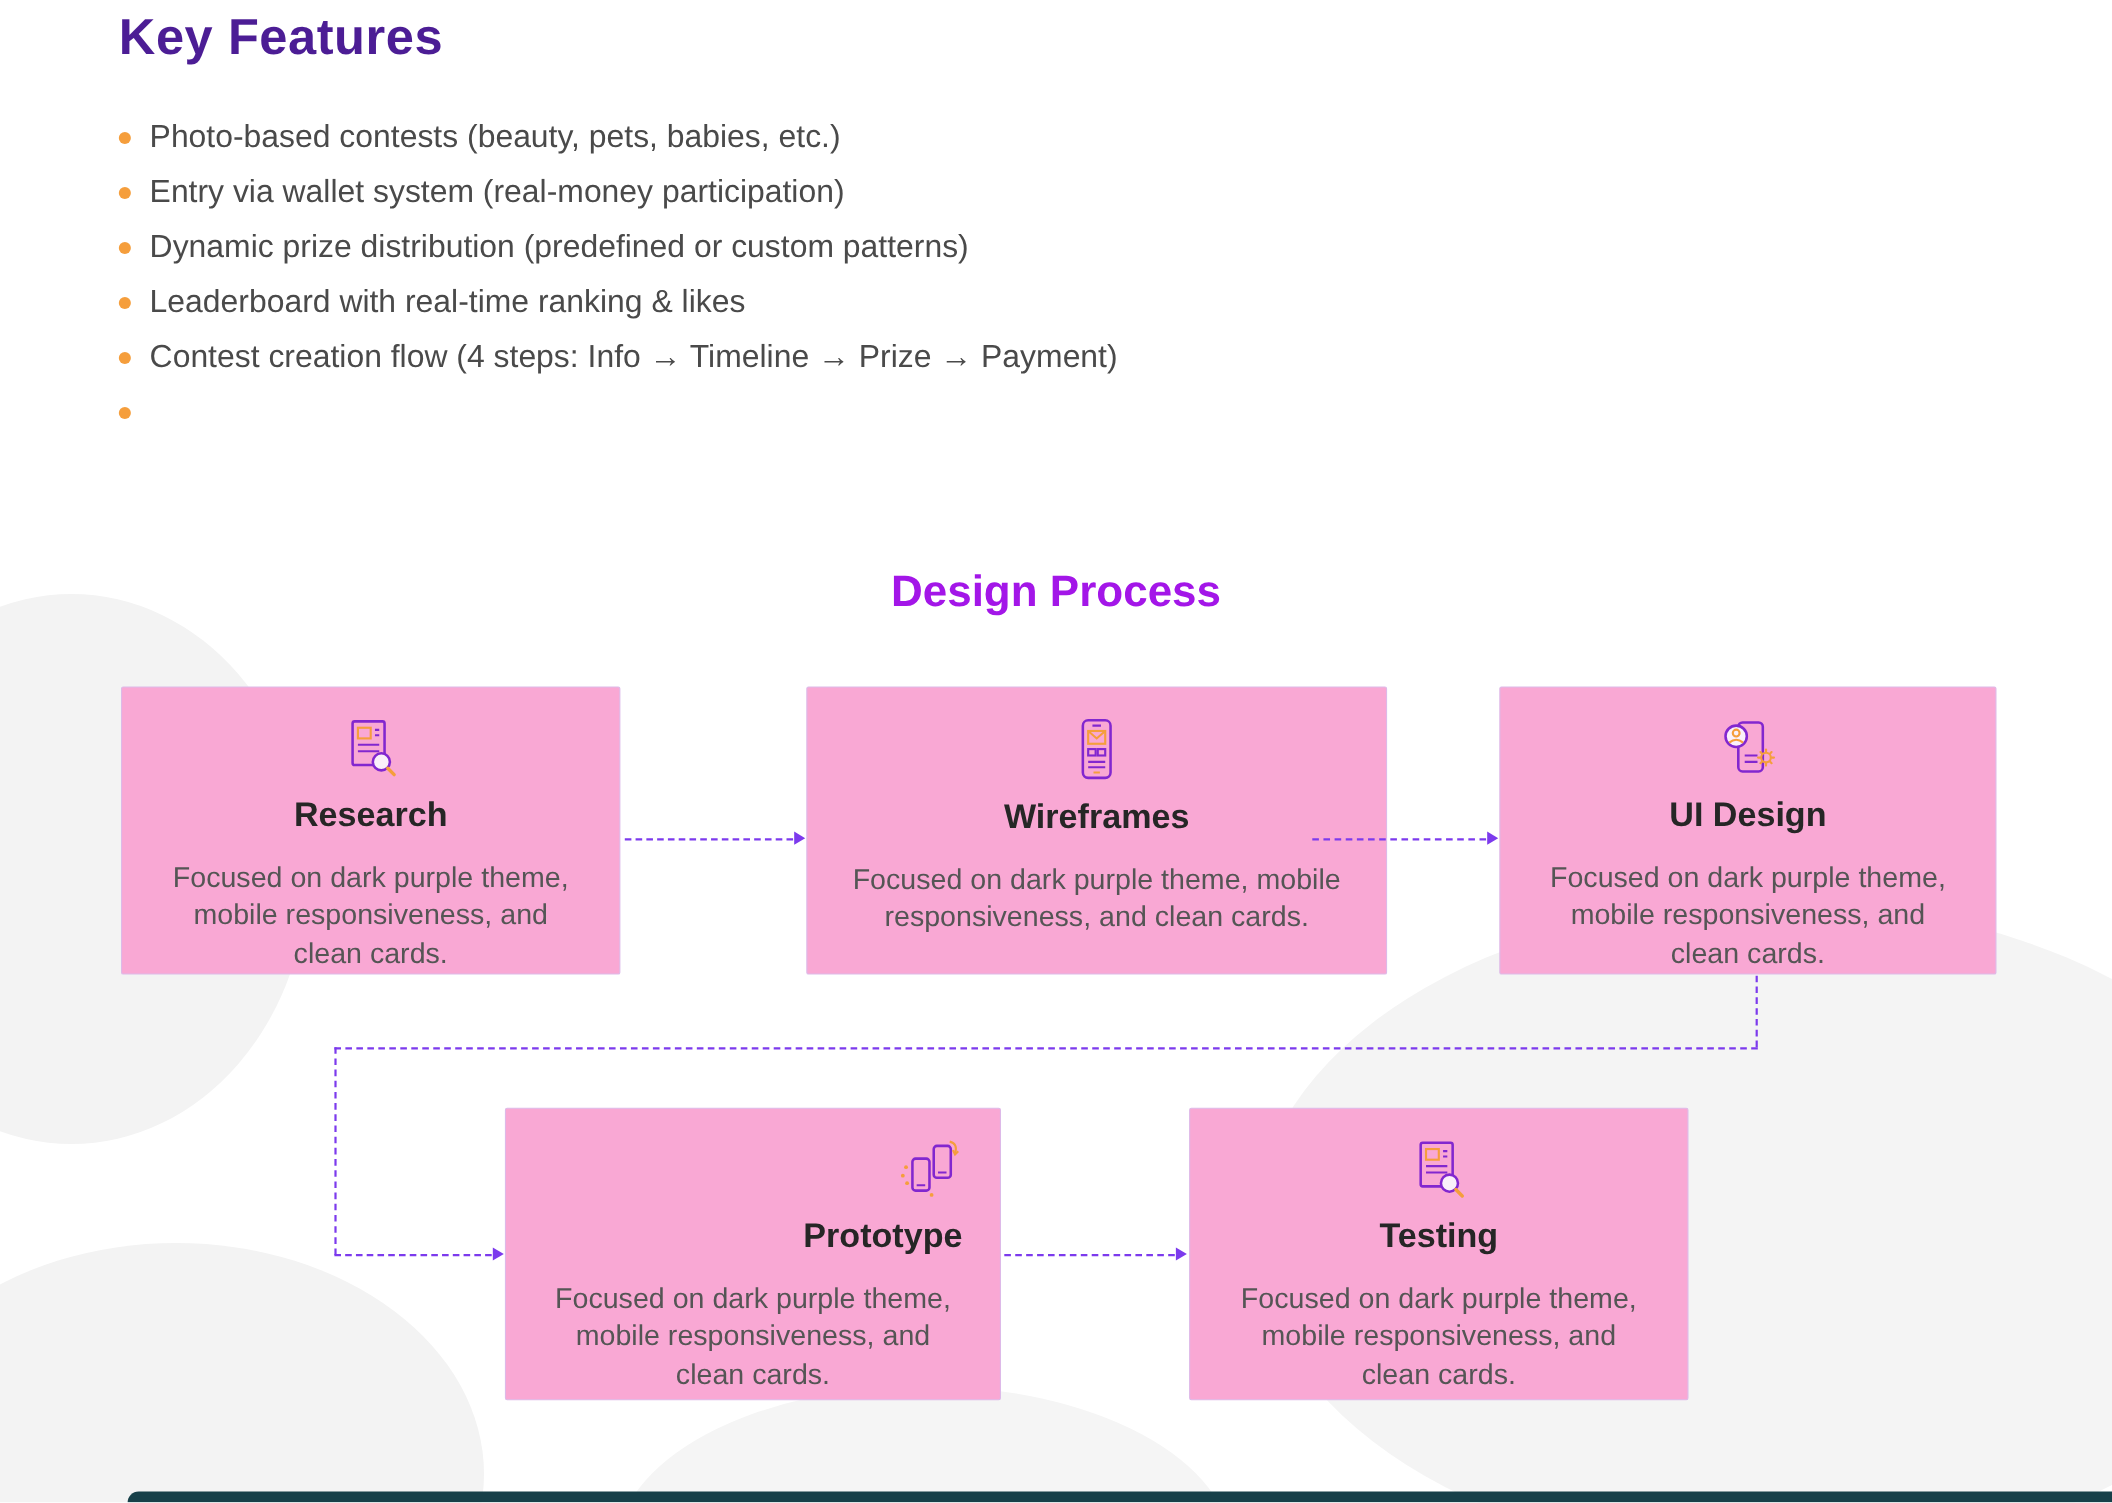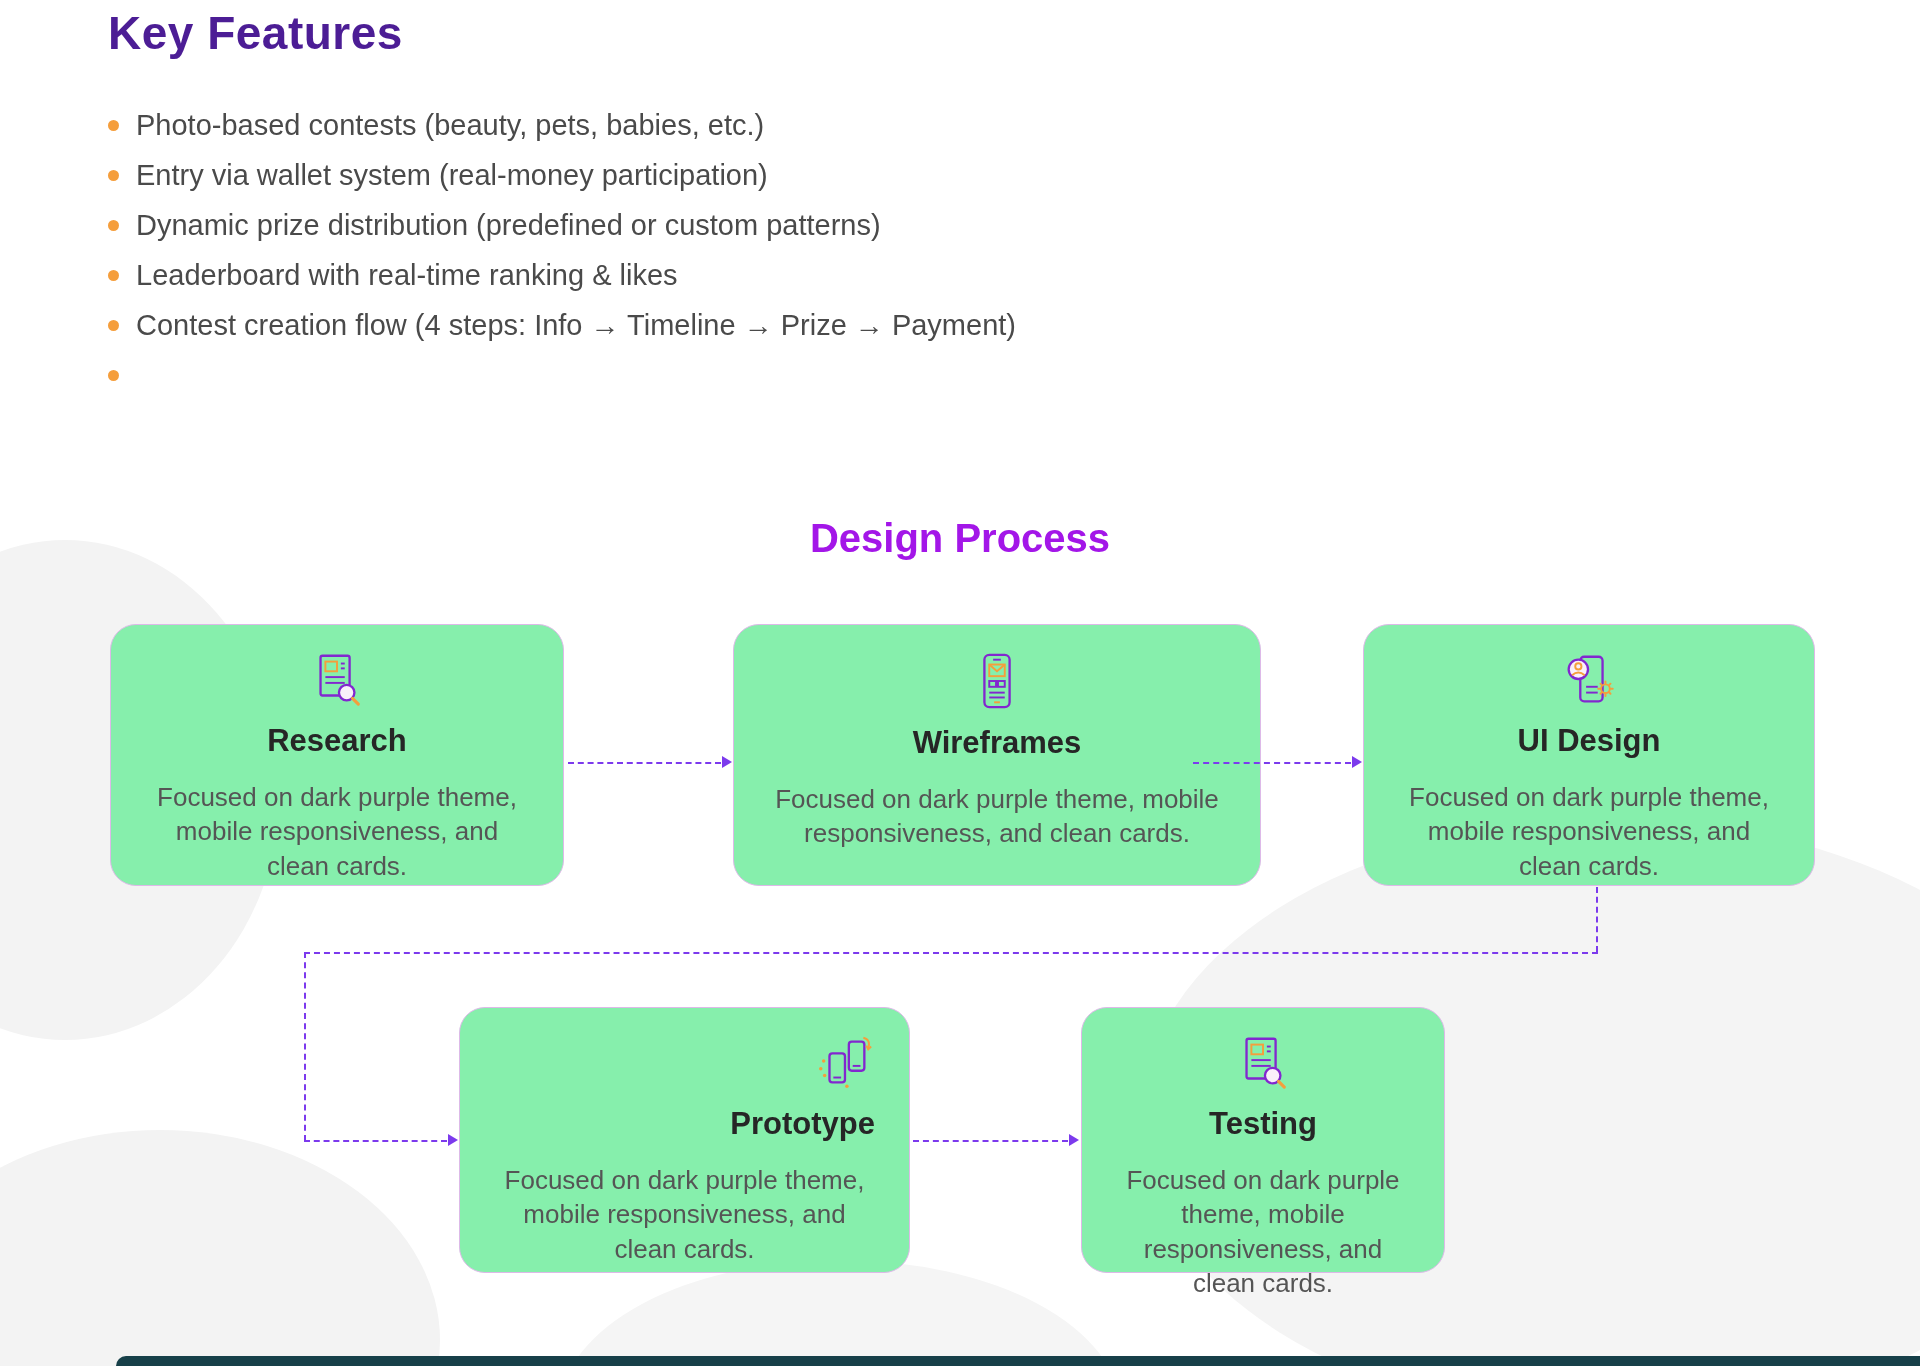--- a/index.html
+++ b/index.html
@@ -63,34 +63,34 @@
     left: 0; right: 0;
     top: 516px;
     text-align: center;
     font-size: 40px;
     font-weight: 700;
     color: #a316e8;
   }
 
   .card {
     position: absolute;
-    background: #86efac;
+    background: #f9a8d4;
     border: 1px solid #ddb9e8;
-    border-radius: 26px;
+    border-radius: 2px;
     display: flex;
     flex-direction: column;
     align-items: center;
     padding: 24px 34px 18px 34px;
     text-align: center;
   }
   .card-research   { left: 110px;  top: 624px;  width: 454px; height: 262px; }
   .card-wireframes { left: 733px;  top: 624px;  width: 528px; height: 262px; align-items: center; }
   .card-uidesign   { left: 1363px; top: 624px;  width: 452px; height: 262px; justify-content: space-between; }
   .card-prototype  { left: 459px;  top: 1007px; width: 451px; height: 266px; align-items: flex-end; }
-  .card-testing    { left: 1081px; top: 1007px; width: 364px; height: 266px; }
+  .card-testing    { left: 1081px; top: 1007px; width: 454px; height: 266px; }
 
   .card-icon { height: 64px; display: flex; align-items: center; justify-content: center; }
   .card-title {
     margin-top: 12px;
     font-size: 31px;
     font-weight: 700;
     color: #262626;
   }
   .card-desc {
     margin-top: 21px;

